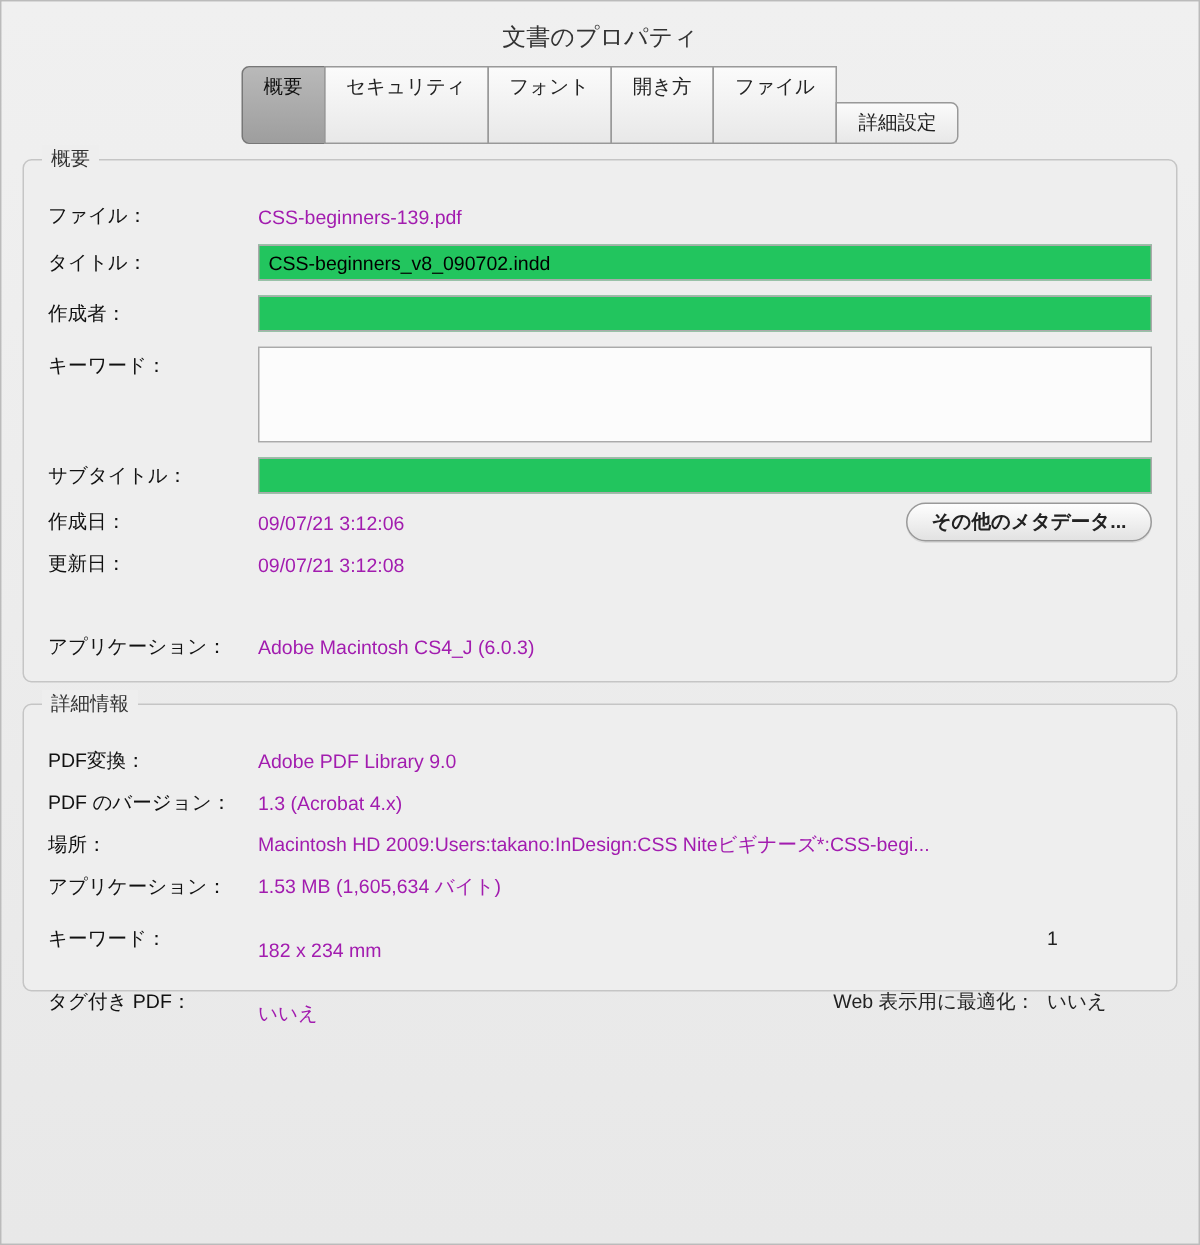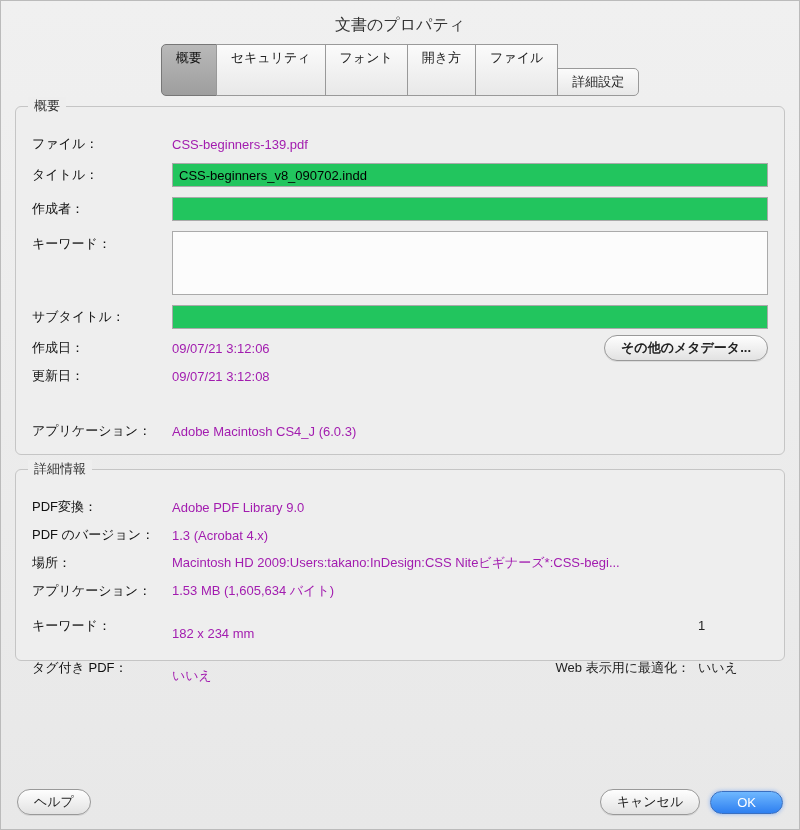--- a/index.html
+++ b/index.html
@@ -252,19 +252,13 @@
       <div class="row multi-col" style="margin-bottom:0;">
         <div class="row-label">タグ付き PDF：</div>
         <div class="row-value left">いいえ</div>
         <div class="right-label">Web 表示用に最適化：</div>
         <div class="right-value">いいえ</div>
       </div>
     </div>
 
   </div>
 
-  <div class="footer">
-    <span class="pill-btn">ヘルプ</span>
-    <div class="spacer"></div>
-    <span class="pill-btn">キャンセル</span>
-    <span class="btn-default">OK</span>
-  </div>
 </div>
 
 </body></html>

